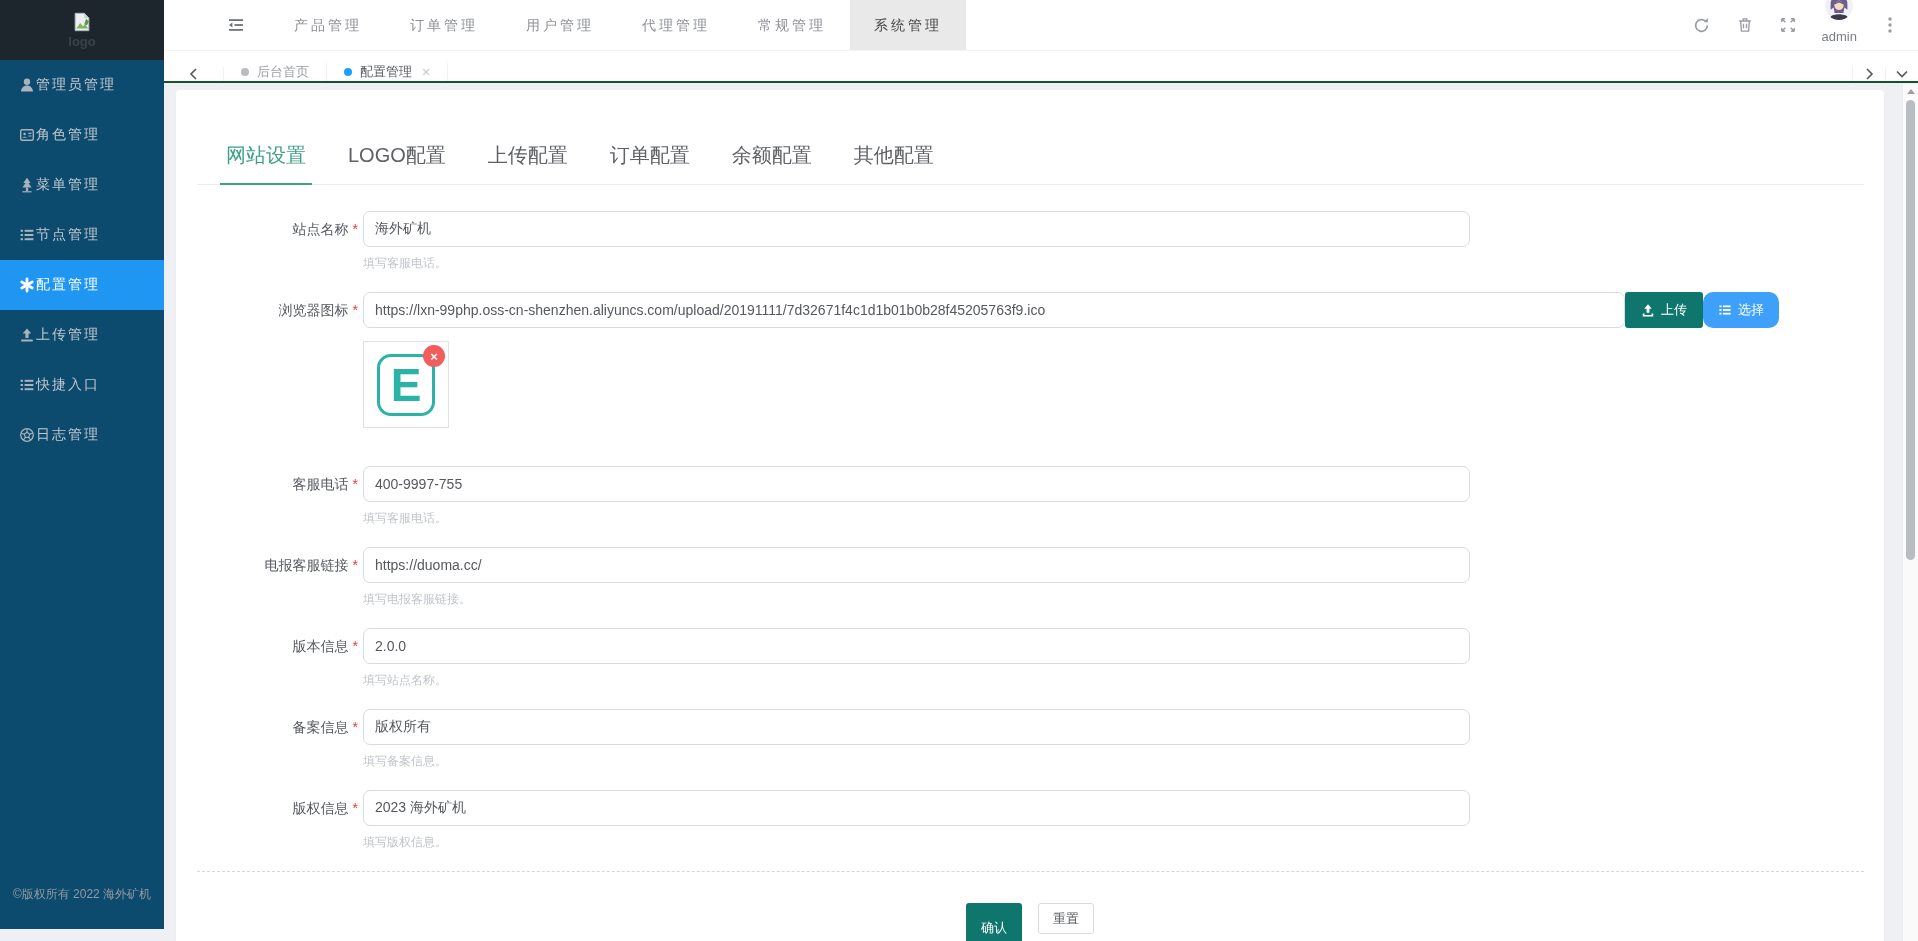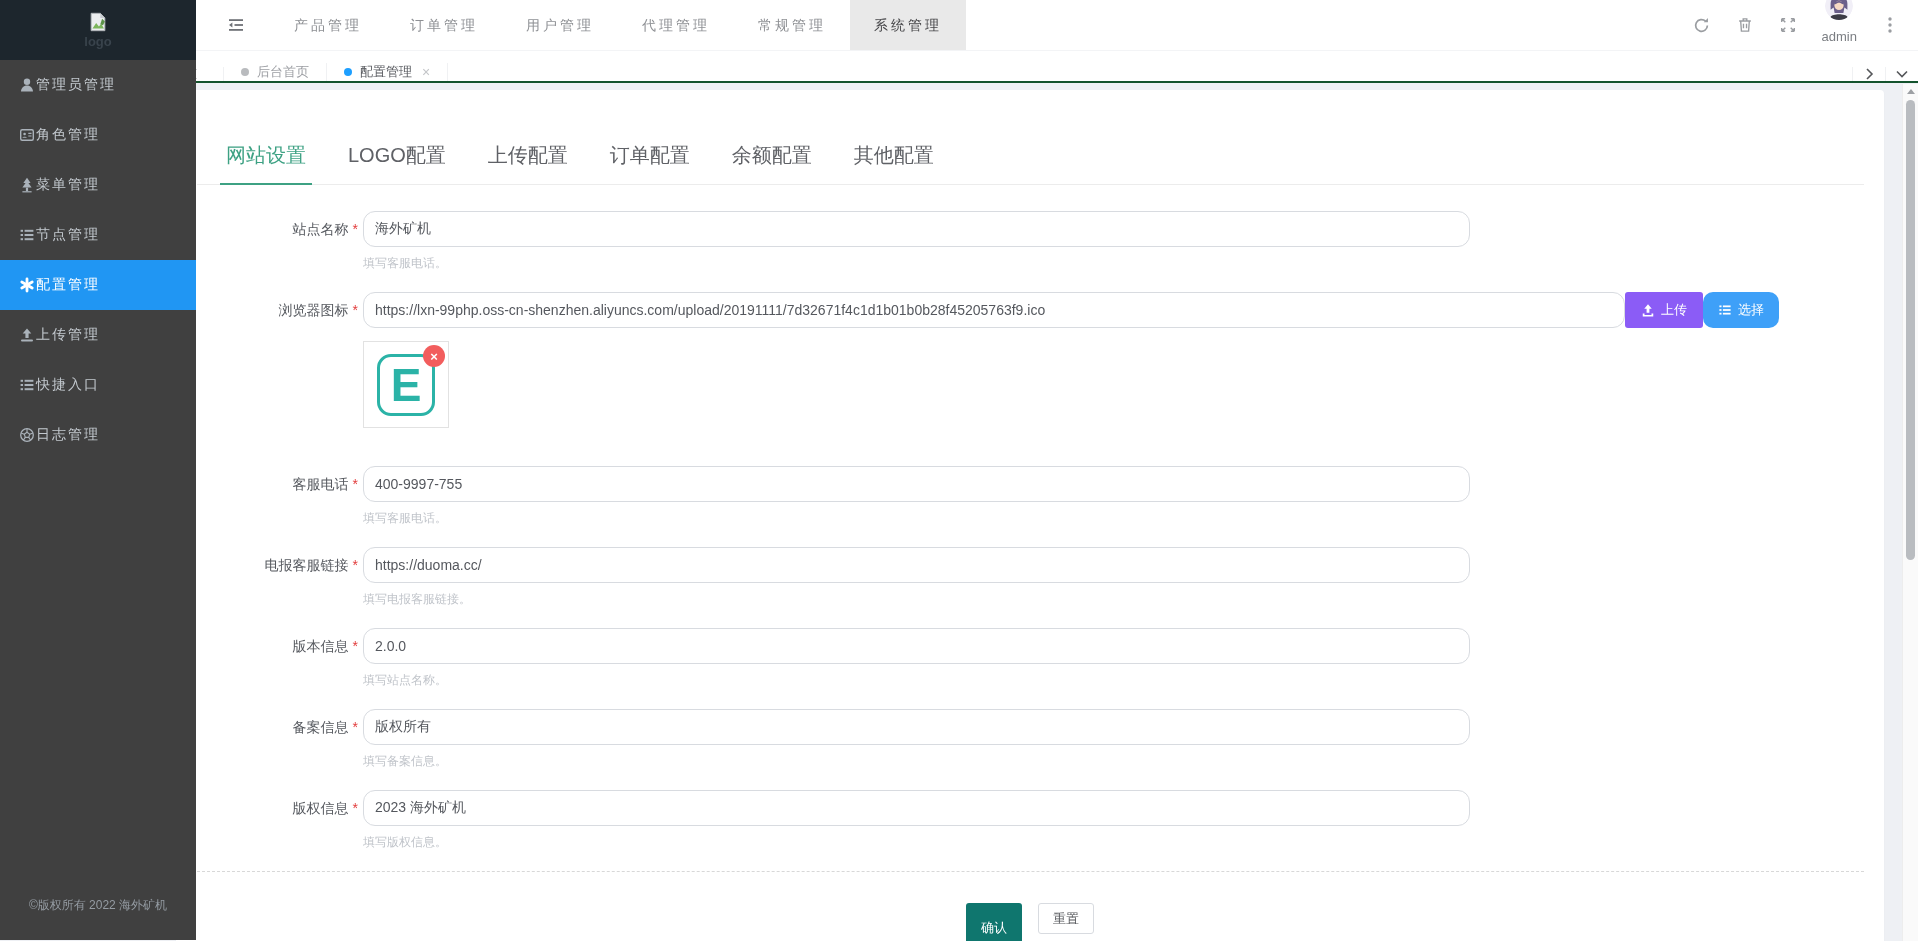--- a/index.html
+++ b/index.html
@@ -8,22 +8,22 @@
     font-family: "Liberation Sans", "DejaVu Sans", sans-serif;
     background: #eef0f4;
     position: relative;
     font-size: 14px;
     color: #4a4a4a;
   }
   svg { display: block; }
 
   
   .sidebar {
-    position: absolute; left: 0; top: 0; bottom: 1px; width: 196px;
-    background: #404040; z-index: 5;
+    position: absolute; left: 0; top: 0; bottom: 12px; width: 164px;
+    background: #0c4a6e; z-index: 5;
   }
   .logo-header {
     height: 60px; background: #1d262d;
     display: flex; flex-direction: column; align-items: center; justify-content: center;
   }
   .logo-header .logo-text { font-size: 13px; font-weight: bold; color: #39434c; margin-top: 1px; }
   .menu { margin-top: 0; }
   .menu-item {
     height: 50px; display: flex; align-items: center;
     padding-left: 19px; gap: 1px; cursor: pointer;
@@ -100,32 +100,32 @@
   
   .config-form { margin-top: 26px; padding-left: 40px; }
   .form-row { display: flex; margin-bottom: 22px; }
   .form-label {
     width: 142px; text-align: right; font-size: 14px; color: #55585e;
     line-height: 36px; flex-shrink: 0; white-space: nowrap;
   }
   .req { color: #e23c3c; margin-left: 4px; }
   .form-field { margin-left: 5px; }
   .form-input {
-    height: 36px; border: 1px solid #d8dbe0; border-radius: 12px;
+    height: 36px; border: 1px solid #d8dbe0; border-radius: 7px;
     padding: 0 11px; font-size: 14px; color: #55585e; outline: none; background: #fff;
     font-family: "Liberation Sans", "DejaVu Sans", sans-serif;
   }
   .w-normal { width: 1107px; }
   .w-url { width: 1262px; }
   .form-hint { margin-top: 9px; font-size: 12px; color: #c0c4ca; line-height: 14px; }
   .input-with-btns { display: flex; align-items: center; }
   .btn { border: none; border-radius: 3px; cursor: pointer; font-size: 13px;
          display: flex; align-items: center; justify-content: center; gap: 6px;
          font-family: "Liberation Sans", "DejaVu Sans", sans-serif; }
-  .btn-upload { width: 78px; height: 36px; background: #8b5cf6; color: #fff; }
+  .btn-upload { width: 78px; height: 36px; background: #0f766e; color: #fff; }
   .btn-select { width: 76px; height: 36px; background: #3ea0f8; color: #fff; border-radius: 10px; }
   .preview-box {
     position: relative; margin-top: 13px; margin-bottom: 16px;
     width: 86px; height: 87px; border: 1px solid #e2e2e2; background: #fff;
     display: flex; align-items: center; justify-content: center;
   }
   .preview-logo {
     width: 58px; height: 62px; border: 3px solid #2bb3a7; border-radius: 14px;
     display: flex; align-items: center; justify-content: center;
     color: #2bb3a7; font-size: 46px; font-weight: 800; line-height: 1;

